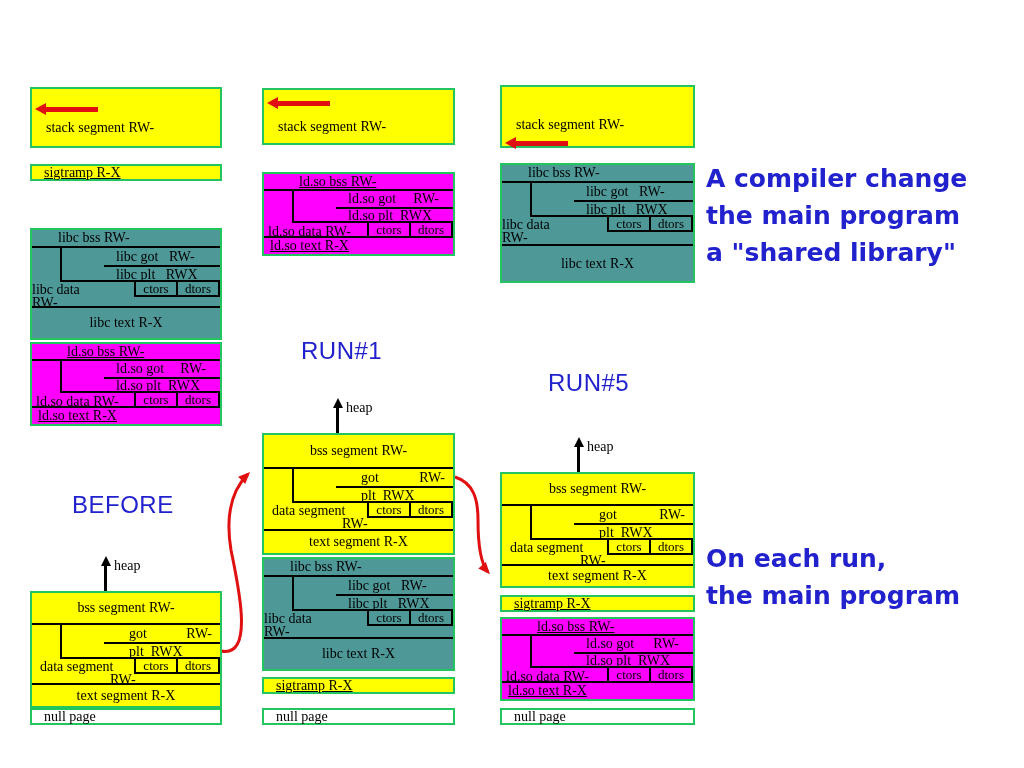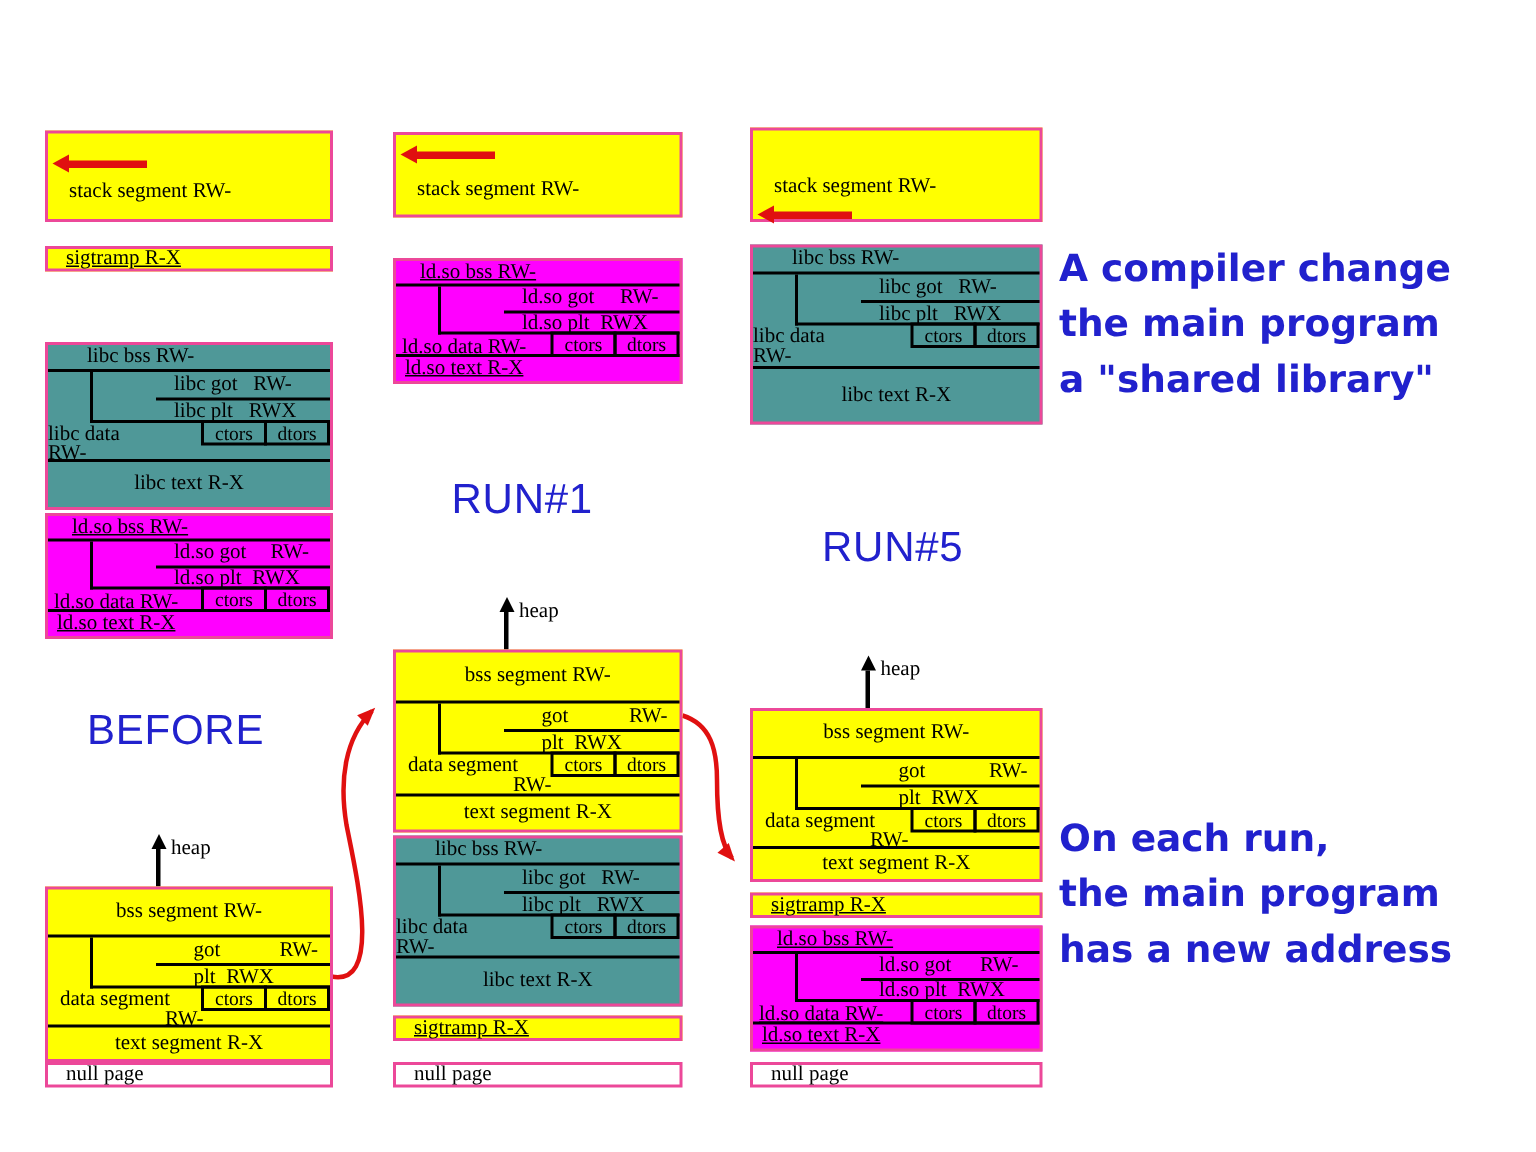--- a/index.html
+++ b/index.html
@@ -4,32 +4,32 @@
 <style>
   :root{
     --yellow:#ffff00; --teal:#4f9898; --magenta:#ff00ff;
     --blue:#2121cd; --red:#e01010; --white:#ffffff;
   }
   html,body{margin:0;padding:0;background:#fff;}
   #canvas{position:relative;width:1024px;height:768px;background:#fff;overflow:hidden;
           font-family:"Liberation Serif",serif;color:#000;}
   .title{position:absolute;left:0;right:0;top:26px;text-align:center;
          font-family:"DejaVu Sans",sans-serif;font-weight:bold;font-size:27px;color:#000;}
-  .block{position:absolute;border:2px solid #ec4899;box-sizing:border-box;font-size:14px;}
+  .block{position:absolute;border:2px solid #22c55e;box-sizing:border-box;font-size:14px;}
   .fill-yellow{background:var(--yellow);} .fill-teal{background:var(--teal);}
   .fill-magenta{background:var(--magenta);} .fill-white{background:var(--white);}
   .abs{position:absolute;box-sizing:border-box;}
   .row{display:flex;align-items:center;white-space:pre;}
   .lbl{white-space:pre;}
   .right{margin-left:auto;}
   .u{text-decoration:underline;}
   .bss-row{border-bottom:2px solid #000;}
   .bss-main{justify-content:center;}
   .bss-libc{padding-left:26px;}
-  .bss-ldso{padding-left:16px;}
+  .bss-ldso{padding-left:35px;}
   .inner{border-left:2px solid #000;border-bottom:2px solid #000;padding-left:42px;}
   .got-row{border-bottom:2px solid #000;}
   .got-libc{padding-left:12px;}
   .got-main{padding-left:25px;padding-right:8px;}
   .got-ldso{padding-left:12px;padding-right:14px;}
   .plt-row{padding-left:12px;}
   .plt-main{padding-left:25px;}
   .cd-row{position:absolute;top:-2px;right:0;display:flex;}
   .cd-box{width:44px;height:17px;border:2px solid #000;box-sizing:border-box;display:flex;
           justify-content:center;align-items:center;font-size:13px;}
@@ -48,22 +48,22 @@
   .stack-label{position:absolute;left:14px;font-size:14px;white-space:pre;}
   .stack-arrow{position:absolute;left:3px;display:flex;align-items:center;height:12px;}
   .arrow-head-left{width:0;height:0;border-top:6px solid transparent;
                    border-bottom:6px solid transparent;border-right:11px solid var(--red);}
   .arrow-bar{width:52px;height:5px;background:var(--red);}
   .heap{position:absolute;width:14px;}
   .heap-head{width:0;height:0;border-left:5px solid transparent;border-right:5px solid transparent;
              border-bottom:10px solid #000;margin-left:1px;}
   .heap-line{width:3px;background:#000;margin-left:4px;height:calc(100% - 10px);}
   .heap-label{position:absolute;left:14px;top:2px;font-size:14px;}
-  .run-label{position:absolute;font-family:"Liberation Sans",sans-serif;font-size:28px;
-             color:var(--blue);letter-spacing:.5px;}
+  .run-label{position:absolute;font-family:"Liberation Sans",sans-serif;font-size:24px;
+             color:var(--blue);letter-spacing:.5px;margin-top:20px;}
   .note{position:absolute;font-family:"DejaVu Sans",sans-serif;font-weight:bold;font-size:25px;
         color:var(--blue);line-height:37px;}
   .overlay{position:absolute;left:0;top:0;pointer-events:none;}
   .curve{fill:none;stroke:var(--red);stroke-width:3;}
 </style>
 </head>
 <body>
 
 <div id="canvas">
 
@@ -122,21 +122,21 @@
           <div class="cd-box">
             <span class="lbl">dtors</span>
           </div>
         </div>
         <div class="data-label data-ldso">
           <span class="u lbl">ld.so data RW-</span>
         </div>
       </div>
       <div class="abs row text-row text-ldso" style="bottom: 0px; left: 0px; right: 0px; height: 18px;"><span class="u lbl">ld.so text R-X</span></div>
     </div>
-    <div class="run-label" style="left: 58px; top: 471px;">BEFORE</div>
+    <div class="run-label" style="left: 72px; top: 471px;">BEFORE</div>
     <div class="heap" style="left: 100px; top: 556px; height: 35px;">
       <div class="heap-head"></div>
       <div class="heap-line"></div>
       <span class="heap-label">heap</span>
     </div>
     <div class="block fill-yellow" style="left: 30px; top: 591px; width: 192px; height: 117px;">
       <div class="abs row bss-row bss-main" style="top: 0px; left: 0px; right: 0px; height: 32px;"><span class="lbl">bss segment RW-</span></div>
       <div class="abs inner" style="top: 32px; left: 28px; right: 0px; height: 34px;">
         <div class="row got-row got-main" style="height: 17px;"><span class="lbl">got</span><span class="lbl right">RW-</span></div>
         <div class="row plt-row plt-main" style="height: 15px;"><span class="lbl">plt  RWX</span></div>
@@ -329,15 +329,14 @@
       <span class="thin-label">null page</span>
     </div>
     <div class="note" style="left: 706px; top: 160px;">
       <div class="note-line">A compiler change</div>
       <div class="note-line">the main program</div>
       <div class="note-line">a "shared library"</div>
     </div>
     <div class="note" style="left: 706px; top: 540px;">
       <div class="note-line">On each run,</div>
       <div class="note-line">the main program</div>
-      <div class="note-line">has a new address</div>
     </div>
   </div>
 
 </body></html>

